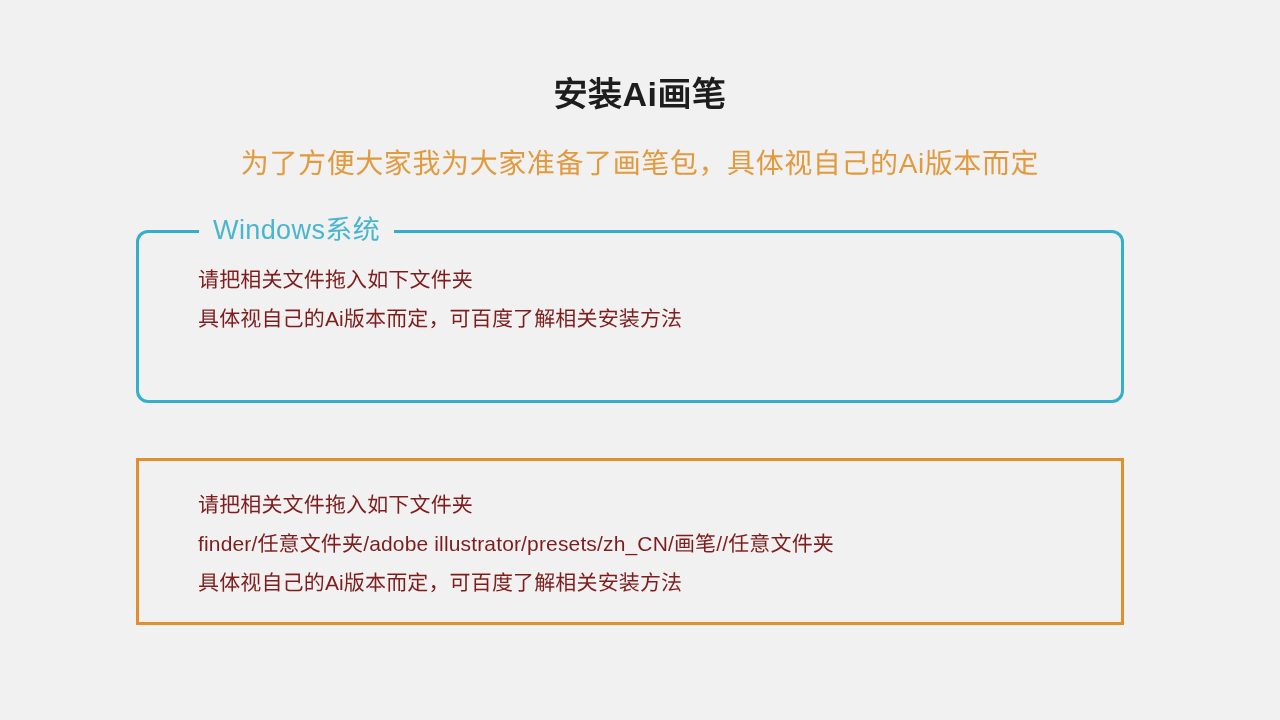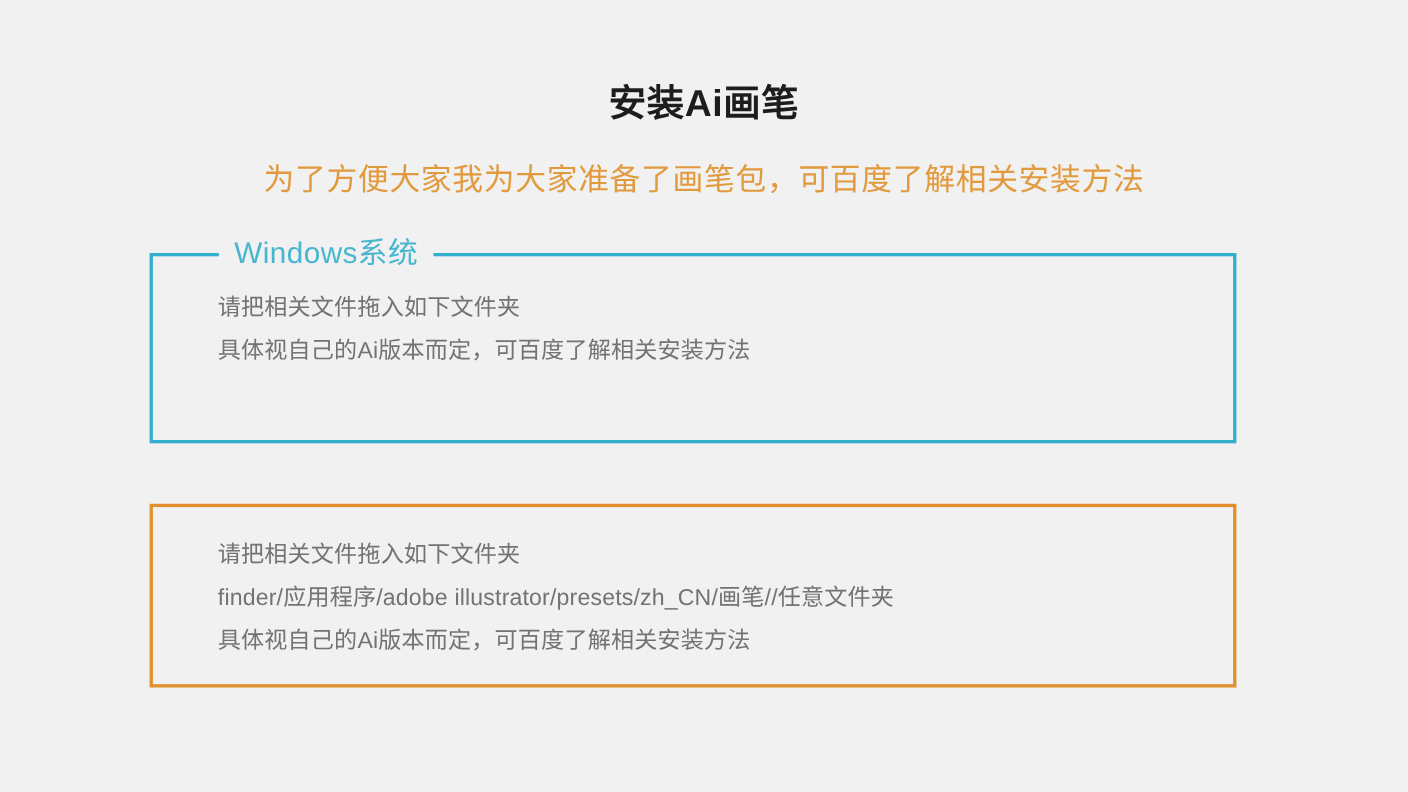--- a/index.html
+++ b/index.html
@@ -61,20 +61,21 @@
     border-width: 3px;
     background: transparent;
   }
 
   .panel-windows {
     left: 136px;
     top: 230px;
     width: 988px;
     height: 173px;
     border-color: #34aecd;
+    border-radius: 12px;
   }
 
   .panel-mac {
     left: 136px;
     top: 458px;
     width: 988px;
     height: 167px;
     border-color: #e08f2c;
   }
 
@@ -99,46 +100,46 @@
   .panel-body {
     position: absolute;
     left: 59px;
     top: 27px;
     right: 12px;
   }
 
   .panel-line {
     font-size: 21px;
     font-weight: 400;
-    color: #737373;
+    color: #7f1d1d;
     line-height: 39px;
     letter-spacing: 0.15px;
     white-space: nowrap;
   }
 
   .panel-mac .panel-body { top: 24px; }
 </style>
 </head>
 <body>
 
 <div class="slide">
 
   <div class="slide-title">安装Ai画笔</div>
 
-  <div class="slide-subtitle">为了方便大家我为大家准备了画笔包，可百度了解相关安装方法</div>
+  <div class="slide-subtitle">为了方便大家我为大家准备了画笔包，具体视自己的Ai版本而定</div>
 
   <section class="panel panel-windows">
     <div class="panel-legend">Windows系统</div>
     <div class="panel-body">
       <div class="panel-line">请把相关文件拖入如下文件夹</div>
       <div class="panel-line">具体视自己的Ai版本而定，可百度了解相关安装方法</div>
     </div>
   </section>
 
   <section class="panel panel-mac">
     <div class="panel-body">
       <div class="panel-line">请把相关文件拖入如下文件夹</div>
-      <div class="panel-line">finder/应用程序/adobe illustrator/presets/zh_CN/画笔//任意文件夹</div>
+      <div class="panel-line">finder/任意文件夹/adobe illustrator/presets/zh_CN/画笔//任意文件夹</div>
       <div class="panel-line">具体视自己的Ai版本而定，可百度了解相关安装方法</div>
     </div>
   </section>
 
 </div>
 
 </body></html>

